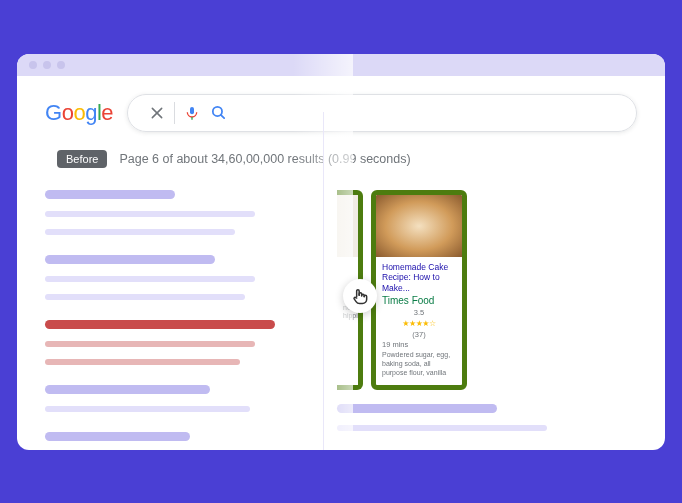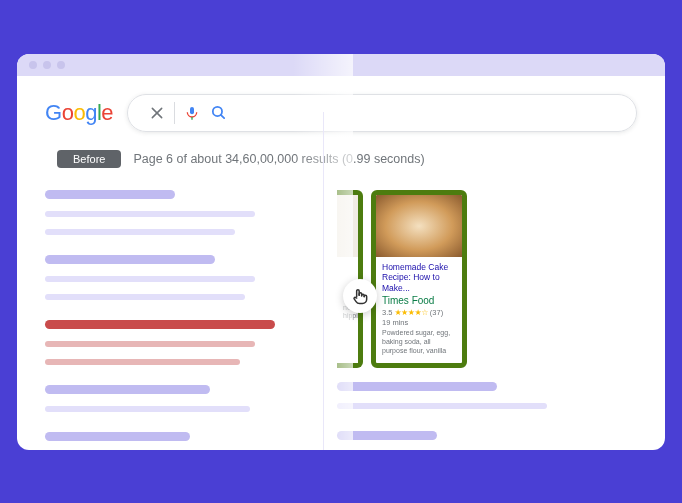--- a/index.html
+++ b/index.html
@@ -82,21 +82,21 @@
     display: flex;
     align-items: center;
     gap: 12px;
     margin-top: 18px;
     padding-left: 12px;
   }
   .badge {
     background: #5f6368;
     color: #fff;
     font-size: 11px;
-    padding: 3px 16px;
+    padding: 3px 9px;
     border-radius: 4px;
   }
   .stats {
     color: #70757a;
     font-size: 12.5px;
   }
   
   .layer {
     position: absolute;
     top: 120px;
@@ -166,21 +166,21 @@
     height: 62px;
     background: #f1ece3;
     position: relative;
   }
   .card .thumb.cake {
     background: radial-gradient(ellipse at center, #f4e0c0 0%, #d19b5a 55%, #8a5a2e 100%);
   }
   .card .body { padding: 5px 6px 7px; }
   .card .title { color: #1a0dab; font-size: 8.5px; line-height: 1.25; margin-bottom: 2px; }
   .card .src { color: #0a7c46; font-size: 10px; margin-bottom: 2px; }
-  .card .rating { display: flex; align-items: center; gap: 2px; margin-bottom: 1px; }
+  .card .rating { display: flex; align-items: center; gap: 2px; margin-bottom: 1px; flex-direction: column; }
   .card .rating .num { color: #70757a; font-size: 7.5px; }
   .card .rating .stars { color: #fbbc05; font-size: 8px; letter-spacing: -0.5px; }
   .card .rating .count { color: #70757a; font-size: 7.5px; }
   .card .time { color: #70757a; font-size: 7.5px; margin-bottom: 2px; }
   .card .desc { color: #70757a; font-size: 7px; line-height: 1.25; }
   .after-bars .bar { background: #c0bbf1; }
   .after-bars .bar.thin { background: #e2dffa; }
 
   svg { display: block; }
 </style>

